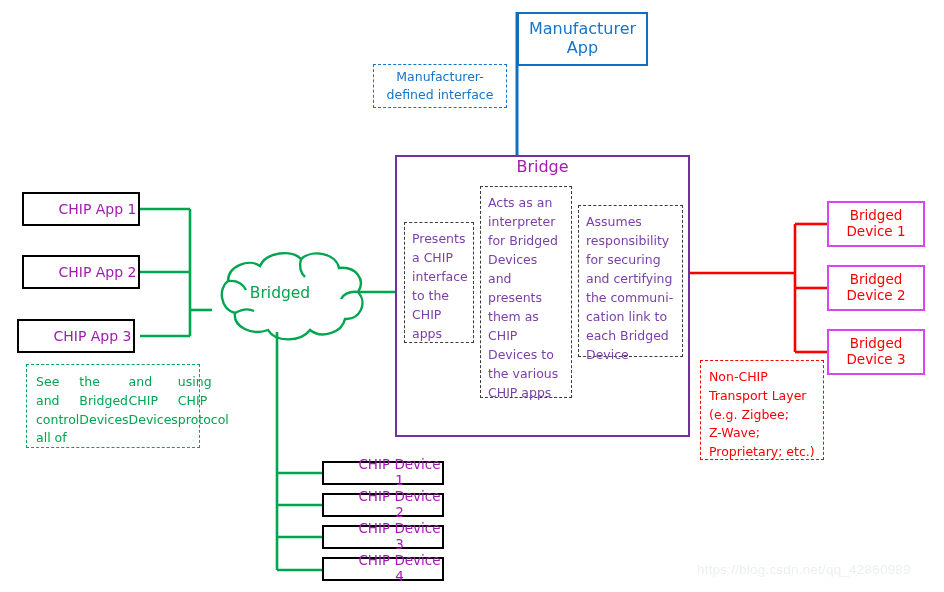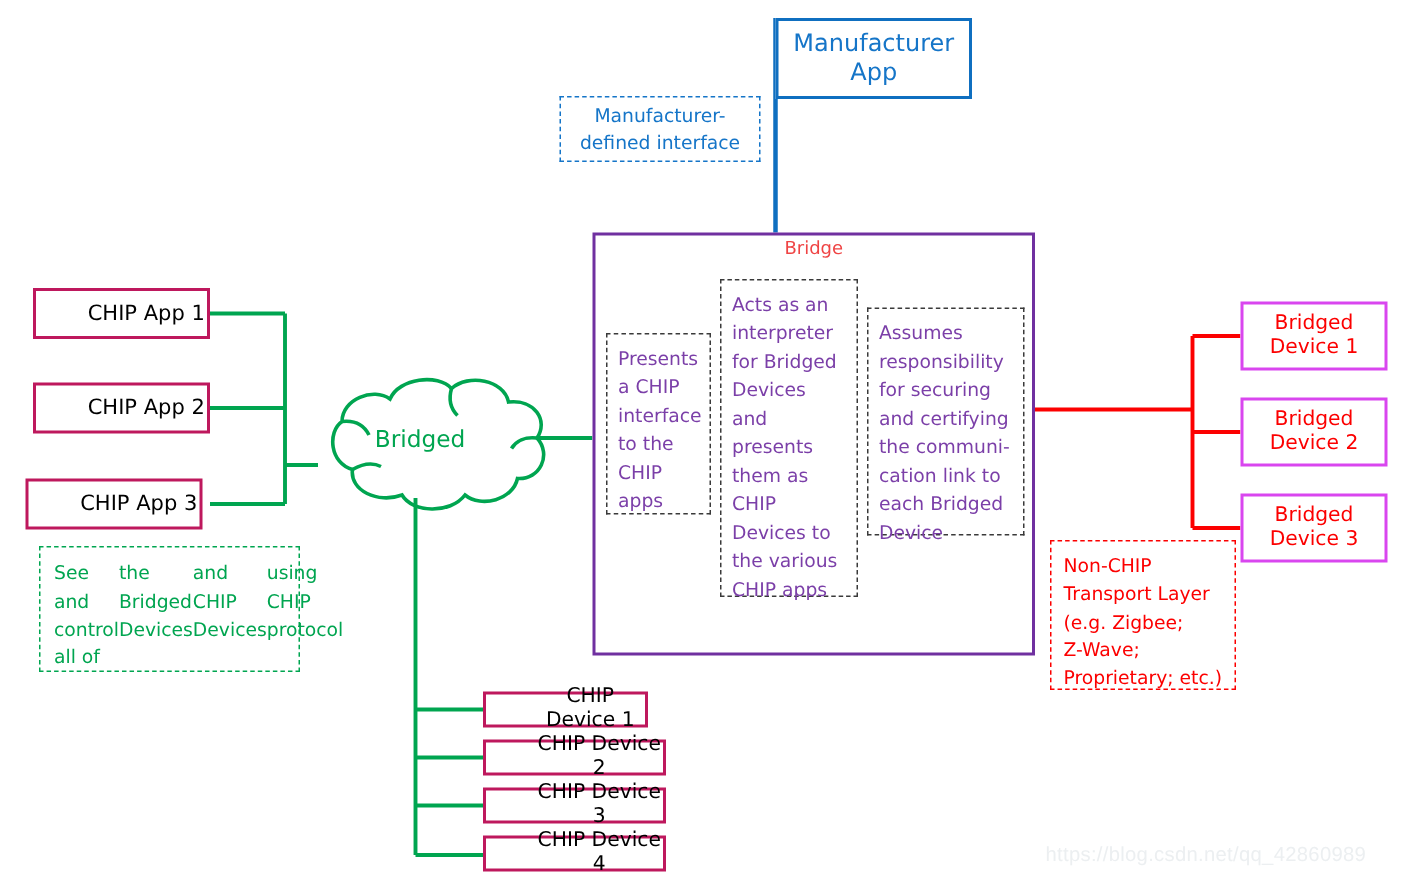--- a/index.html
+++ b/index.html
@@ -28,22 +28,22 @@
     box-sizing: border-box;
     display: flex;
     align-items: center;
     justify-content: center;
     text-align: center;
     line-height: 1.18;
     background: #ffffff;
   }
   
   .green-box {
-    border: 2px solid #be185d;
-    color: #000000;
+    border: 2px solid #000000;
+    color: #a21caf;
     font-size: 14px;
     padding-left: 33px;
   }
   .green-note {
     border: 1.5px dashed #00a550;
     color: #00a550;
     font-size: 12.5px;
     align-items: flex-start;
     justify-content: flex-start;
     text-align: left;
@@ -67,22 +67,22 @@
   .purple-box {
     border: 2px solid #7030a0;
     color: #7b3fa8;
   }
   #bridge-container {
     align-items: flex-start;
     justify-content: center;
   }
   #bridge-title {
     margin-top: 1px;
-    font-size: 12px;
-    color: #ef4444;
+    font-size: 16px;
+    color: #a21caf;
   }
   .purple-note {
     border: 1.3px dashed #3a3a3a;
     color: #7b3fa8;
     font-size: 12.5px;
     align-items: flex-start;
     justify-content: flex-start;
     text-align: left;
     padding: 6px 7px;
     line-height: 1.52;
@@ -205,21 +205,21 @@
     <span>See and control all of</span>
     <span>the Bridged Devices</span>
     <span>and CHIP Devices</span>
     <span>using CHIP protocol</span>
   </div>
 
   <div id="cloud-label">
     <div>Bridged</div>
   </div>
 
-  <div class="box green-box" style="left:322px; top:461px; width:110px; height:24px; font-size:13.5px;">
+  <div class="box green-box" style="left:322px; top:461px; width:122px; height:24px; font-size:13.5px;">
     <span>CHIP Device 1</span>
   </div>
   <div class="box green-box" style="left:322px; top:493px; width:122px; height:24px; font-size:13.5px;">
     <span>CHIP Device 2</span>
   </div>
   <div class="box green-box" style="left:322px; top:525px; width:122px; height:24px; font-size:13.5px;">
     <span>CHIP Device 3</span>
   </div>
   <div class="box green-box" style="left:322px; top:557px; width:122px; height:24px; font-size:13.5px;">
     <span>CHIP Device 4</span>

